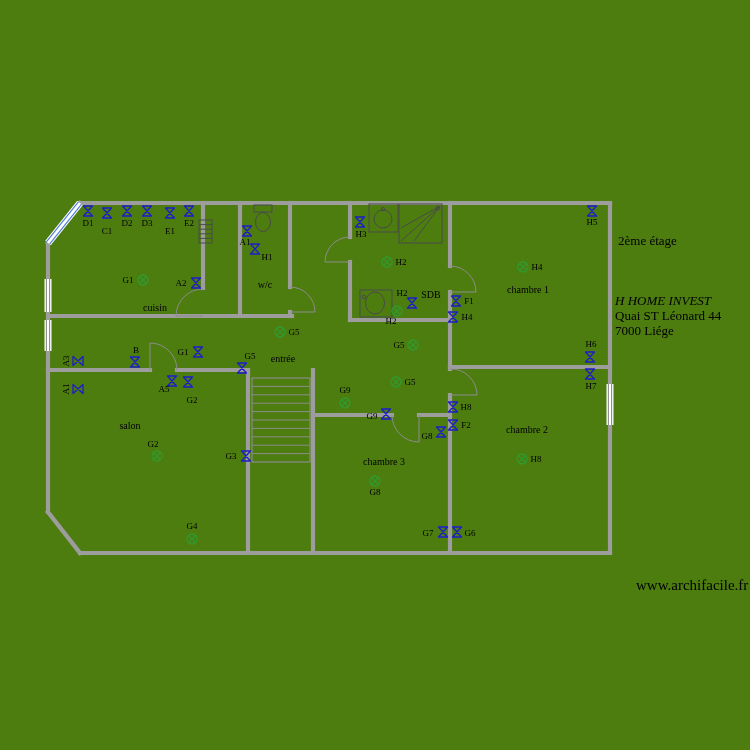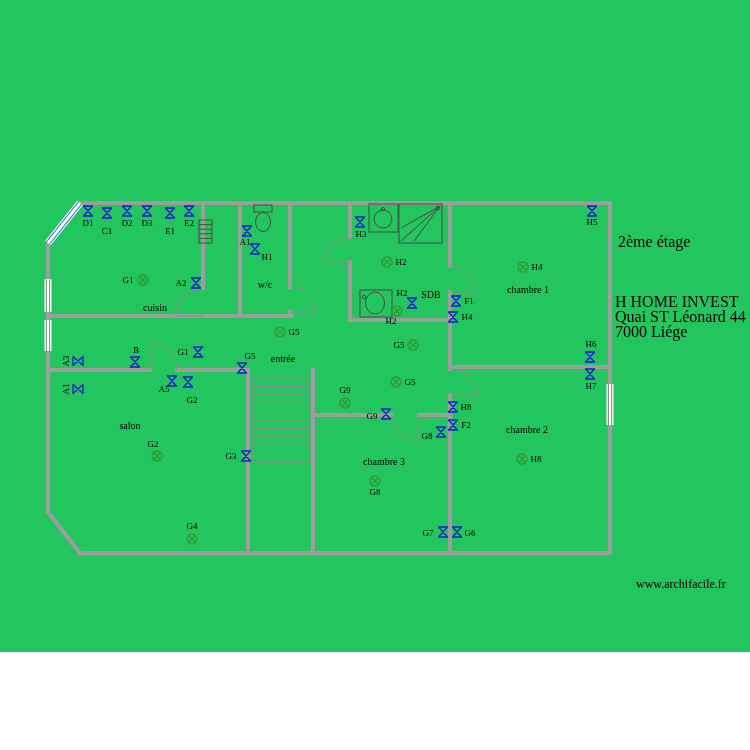--- a/index.html
+++ b/index.html
@@ -1,23 +1,23 @@
 <!DOCTYPE html>
 <html><head>
 <meta charset="utf-8">
 <style>
   html,body{margin:0;padding:0;background:#fff;}
-  #stage{position:relative;width:750px;height:652px;background:#22c55e;overflow:hidden;}
+  #stage{position:relative;width:750px;height:750px;background:#4d7c0f;overflow:hidden;}
   #plan{position:absolute;left:0;top:0;}
-  .txt{position:absolute;font-family:"Liberation Serif",serif;font-size:16px;color:#000;white-space:nowrap;}
+  .txt{position:absolute;font-family:"Liberation Serif",serif;font-size:13px;color:#000;white-space:nowrap;}
   #floor-label{left:618px;top:233px;}
-  #company-1{left:615px;top:293px;}
+  #company-1{left:615px;top:293px;font-style:italic;}
   #company-2{left:615px;top:308px;}
   #company-3{left:615px;top:323px;}
-  #watermark{left:636px;top:577px;font-size:12px;}
+  #watermark{left:636px;top:577px;font-size:15px;}
   svg text{font-family:"Liberation Serif",serif;fill:#000;}
   svg text.lbl{font-size:9px;}
   svg text.room{font-size:10px;}
 </style>
 </head>
 <body>
 
 <div id="stage">
   <svg id="plan" width="750" height="750" viewBox="0 0 750 750">
       <line x1="80" y1="203" x2="610" y2="203" stroke="#9d9d9d" stroke-width="4.2" stroke-linecap="square"></line>

